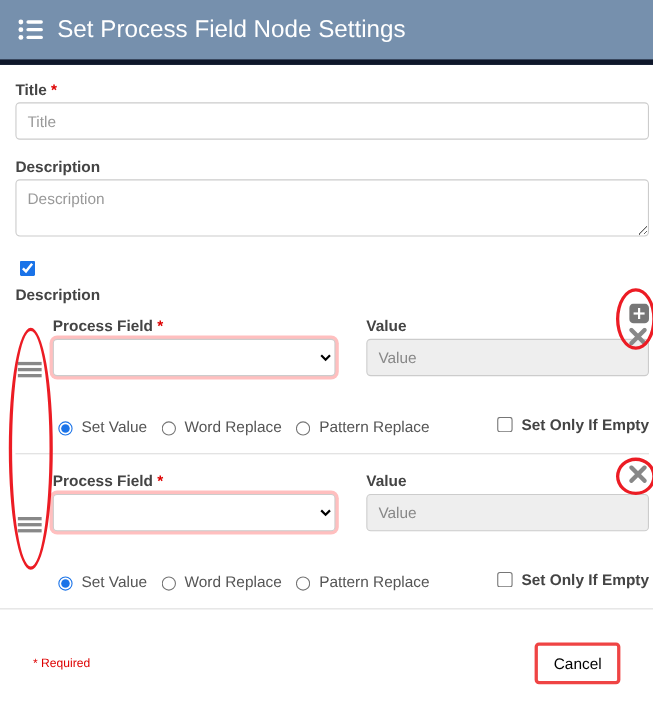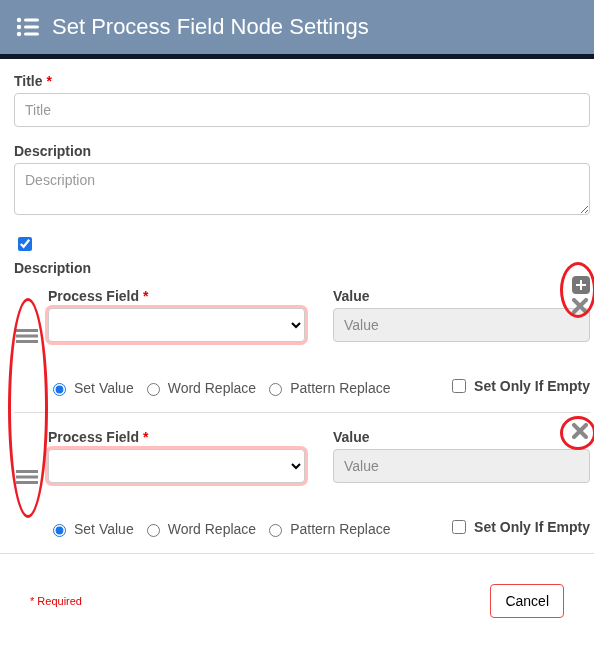--- a/index.html
+++ b/index.html
@@ -146,21 +146,21 @@
   .setonly input { width:14px; height:14px; }
   .footer {
     border-top: 1px solid #ddd;
     padding: 30px;
     display: flex;
     align-items: center;
   }
   .req-note { color: #d00; font-size: 11px; }
   .footer-btns { margin-left: auto; display: flex; gap: 8px; }
   .btn {
-    border: 1px solid #ef4444;
+    border: 3px solid #ef4444;
     background: #fff;
     border-radius: 4px;
     padding: 8px 14px;
     font-size: 14px;
     cursor: pointer;
   }
   
   .anno { position: absolute; border: 3px solid #ec1c24; border-radius: 50%; pointer-events: none; }
 </style>
 </head>

